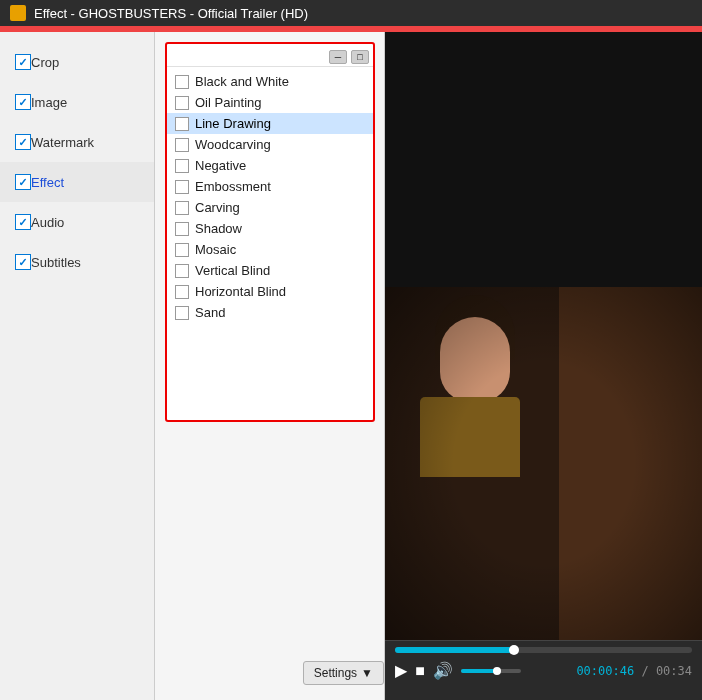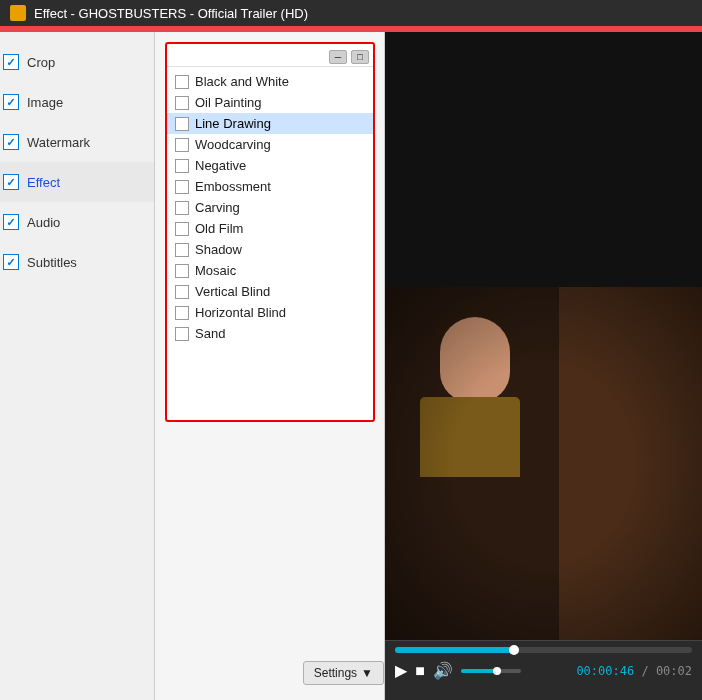--- a/index.html
+++ b/index.html
@@ -44,22 +44,21 @@
     .sidebar {
       width: 155px;
       background: #f0f0f0;
       border-right: 1px solid #ccc;
       padding-top: 10px;
       flex-shrink: 0;
     }
     .sidebar-item {
       display: flex;
       align-items: center;
-      gap: 8px;
-      padding: 12px 3px;
+      padding: 12px 15px;
       cursor: pointer;
       color: #333;
     }
     .sidebar-item.active {
       background: #e8e8e8;
     }
     .sidebar-item.active .sidebar-label {
       font-weight: normal;
       color: #1d4ed8;
     }
@@ -336,24 +335,20 @@
       <div class="effect-item">
         <div class="effect-checkbox"></div>
         <span>Embossment</span>
       </div>
       <div class="effect-item">
         <div class="effect-checkbox"></div>
         <span>Carving</span>
       </div>
       <div class="effect-item">
         <div class="effect-checkbox"></div>
-        <span>Old Film</span>
-      </div>
-      <div class="effect-item">
-        <div class="effect-checkbox"></div>
         <span>Shadow</span>
       </div>
       <div class="effect-item">
         <div class="effect-checkbox"></div>
         <span>Mosaic</span>
       </div>
       <div class="effect-item">
         <div class="effect-checkbox"></div>
         <span>Vertical Blind</span>
       </div>
@@ -413,19 +408,19 @@
         <div class="ctrl-btn">
           <span>🔊</span>
         </div>
         <div class="volume-bar">
           <div class="volume-fill"></div>
           <div class="volume-thumb"></div>
         </div>
         <div class="time-display">
           <span style="color:#00b4d8;">00:00:46</span>
           <span style="color:#888;">/ </span>
-          <span style="color:#888;">00:02</span>
+          <span style="color:#888;">00:34</span>
         </div>
       </div>
     </div>
   </div>
 
 </div>
 
 </body></html>

